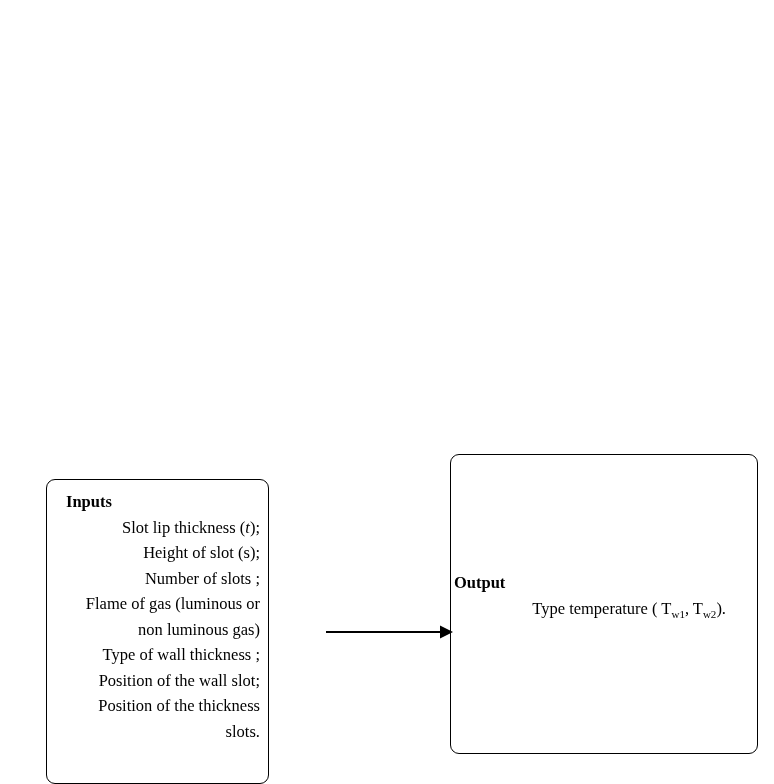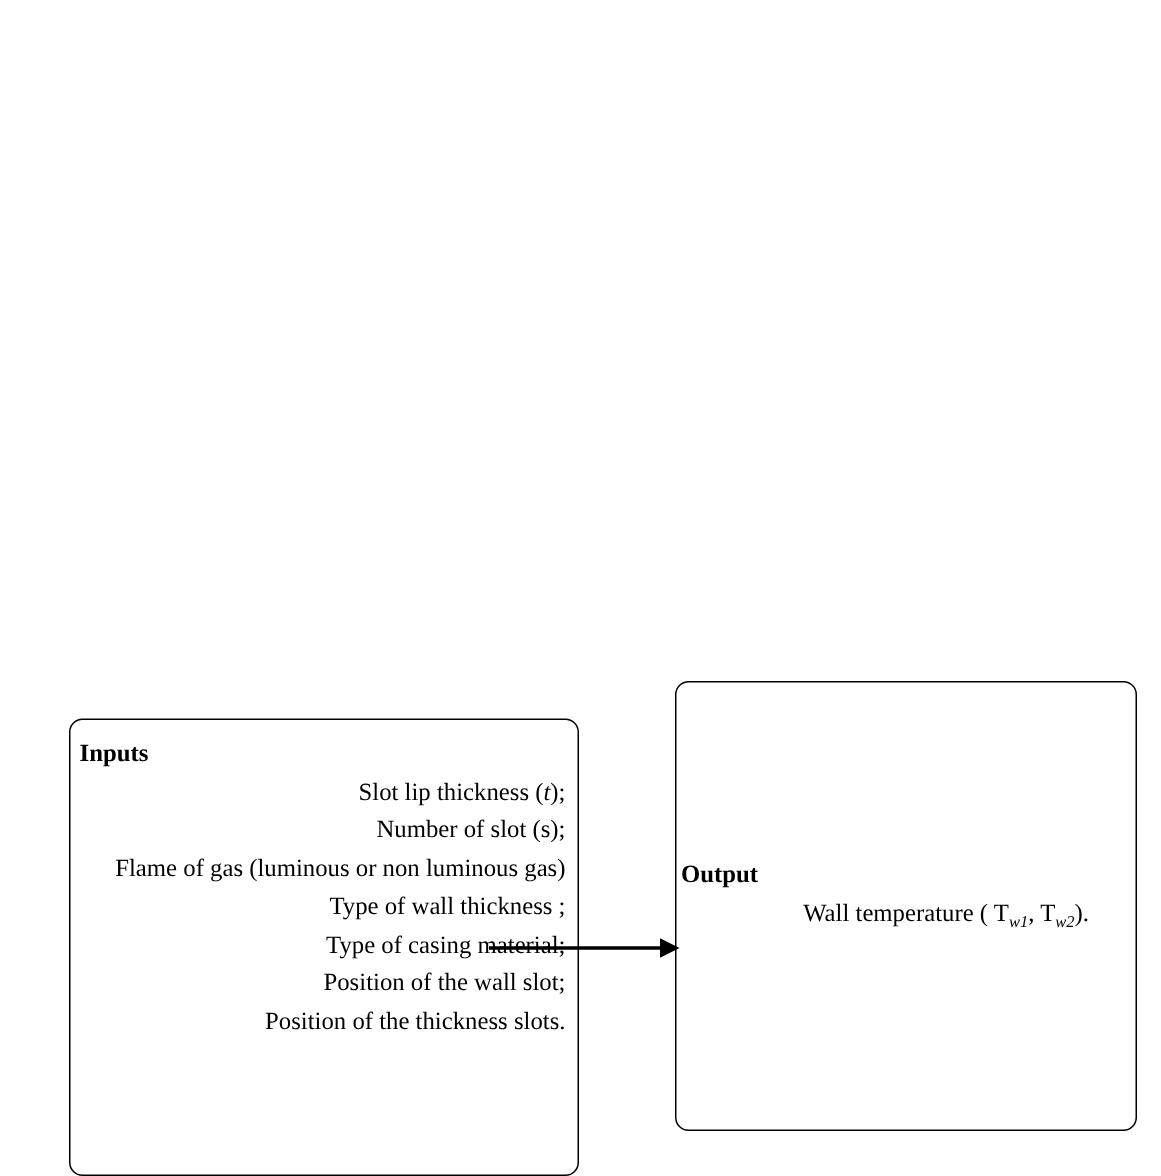--- a/index.html
+++ b/index.html
@@ -40,23 +40,23 @@
     position: absolute;
     box-sizing: border-box;
     background: #ffffff;
     border: 1.6px solid #000000;
     border-radius: 9px;
   }
 
   #inputs-box {
     left: 46px;
     top: 479px;
-    width: 340px;
+    width: 223px;
     height: 305px;
-    padding: 9px 8px 0 3px;
+    padding: 9px 8px 0 16px;
   }
 
   #output-box {
     left: 450px;
     top: 454px;
     width: 308px;
     height: 300px;
     padding: 0;
   }
 
@@ -83,21 +83,20 @@
     position: absolute;
     left: 3px;
     top: 115px;
     width: 272px;
   }
 
   .sub {
     font-size: 11px;
     vertical-align: sub;
     line-height: 0;
-    font-style: italic;
   }
 
   em.var {
     font-style: italic;
   }
 
   
   #connector-arrow {
     position: absolute;
     left: 322px;
@@ -112,34 +111,34 @@
 
 <div id="diagram-canvas">
 
   <div id="blank-region"></div>
 
   <div class="flow-box" id="inputs-box">
     <div class="box-heading">Inputs</div>
 
     <div class="box-line"><span>Slot lip thickness (</span><em class="var">t</em><span>);</span></div>
 
-    <div class="box-line">Number of slot (s);</div>
+    <div class="box-line">Height of slot (s);</div>
 
 
+    <div class="box-line">Number of slots ;</div>
     <div class="box-line">Flame of gas (luminous or non luminous gas)</div>
     <div class="box-line">Type of wall thickness ;</div>
-    <div class="box-line">Type of casing material;</div>
     <div class="box-line">Position of the wall slot;</div>
     <div class="box-line">Position of the thickness slots.</div>
   </div>
 
   <div class="flow-box" id="output-box">
     <div id="output-text-block">
       <div class="box-heading">Output</div>
-      <div class="box-line"><span>Wall temperature ( T</span><span class="sub">w1</span><span>, T</span><span class="sub">w2</span><span>).</span></div>
+      <div class="box-line"><span>Type temperature ( T</span><span class="sub">w1</span><span>, T</span><span class="sub">w2</span><span>).</span></div>
     </div>
   </div>
 
   <svg id="connector-arrow" viewBox="0 0 132 28">
     <line x1="4" y1="14" x2="120" y2="14" stroke="#000000" stroke-width="2.2"></line>
     <polygon points="118,7.5 131,14 118,20.5" fill="#000000"></polygon>
   </svg>
 
 </div>
 

